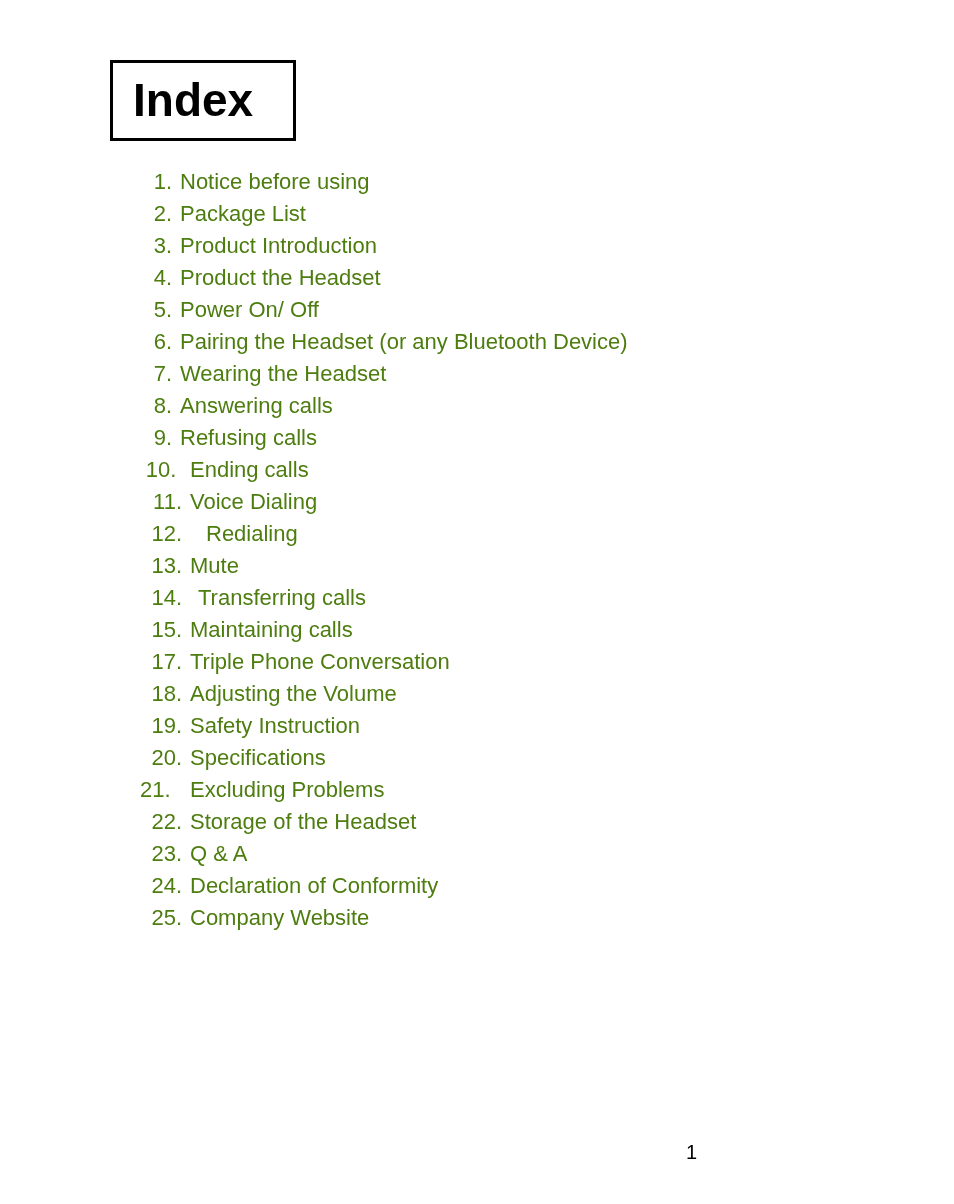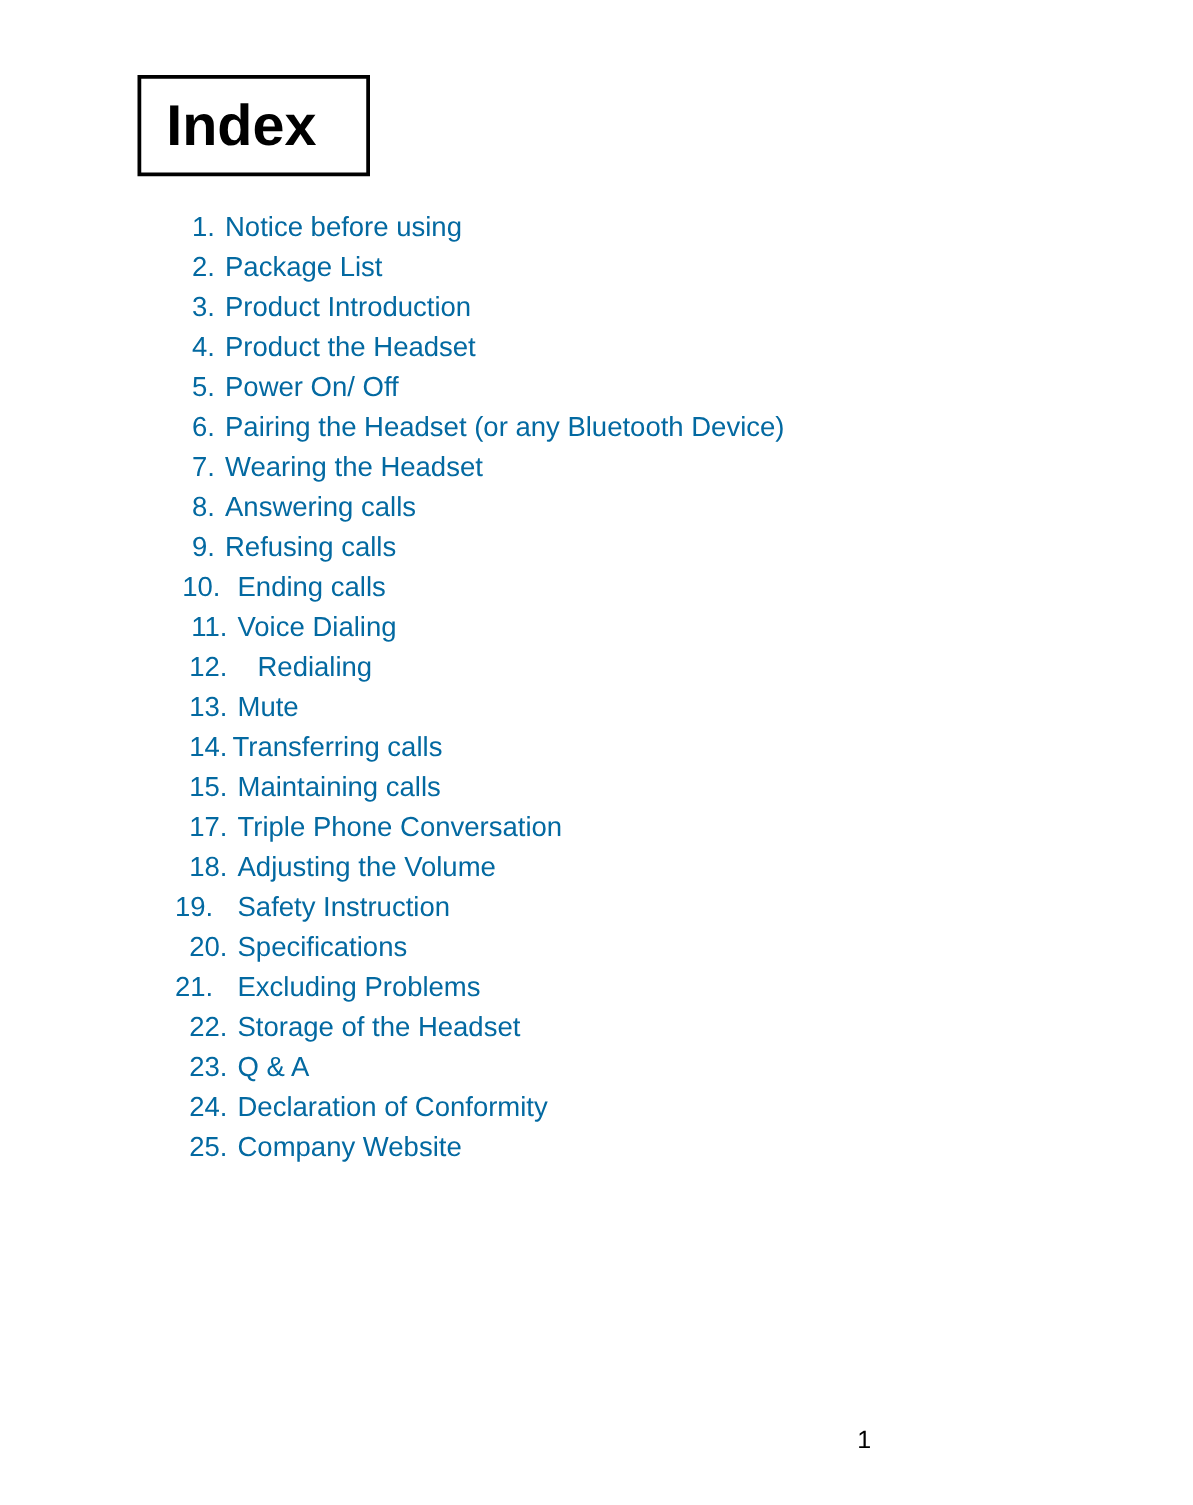--- a/index.html
+++ b/index.html
@@ -39,21 +39,21 @@
       line-height: 1.2;
     }
 
     .index-list {
       list-style: none;
       margin-left: 60px;
     }
 
     .index-list li {
       font-size: 22px;
-      color: #0369a1;
+      color: #4d7c0f;
       line-height: 1.0;
       margin-bottom: 10px;
       font-family: Arial, sans-serif;
     }
 
     .page-number {
       position: absolute;
       bottom: 40px;
       right: 80px;
       font-size: 20px;
@@ -76,25 +76,25 @@
       <li><span style="display: inline-block; min-width: 32px; text-align: right; margin-right: 8px;">4.</span><span>Product the Headset</span></li>
       <li><span style="display: inline-block; min-width: 32px; text-align: right; margin-right: 8px;">5.</span><span>Power On/ Off</span></li>
       <li><span style="display: inline-block; min-width: 32px; text-align: right; margin-right: 8px;">6.</span><span>Pairing the Headset (or any Bluetooth Device)</span></li>
       <li><span style="display: inline-block; min-width: 32px; text-align: right; margin-right: 8px;">7.</span><span>Wearing the Headset</span></li>
       <li><span style="display: inline-block; min-width: 32px; text-align: right; margin-right: 8px;">8.</span><span>Answering calls</span></li>
       <li><span style="display: inline-block; min-width: 32px; text-align: right; margin-right: 8px;">9.</span><span>Refusing calls</span></li>
       <li><span style="display: inline-block; min-width: 42px; text-align: center; margin-right: 8px;">10.</span><span>Ending calls</span></li>
       <li><span style="display: inline-block; min-width: 42px; text-align: right; margin-right: 8px;">11.</span><span>Voice Dialing</span></li>
       <li><span style="display: inline-block; min-width: 42px; text-align: right; margin-right: 24px;">12.</span><span>Redialing</span></li>
       <li><span style="display: inline-block; min-width: 42px; text-align: right; margin-right: 8px;">13.</span><span>Mute</span></li>
-      <li><span style="display: inline-block; min-width: 42px; text-align: right; margin-right: 4px;">14.</span><span>Transferring calls</span></li>
+      <li><span style="display: inline-block; min-width: 42px; text-align: right; margin-right: 16px;">14.</span><span>Transferring calls</span></li>
       <li><span style="display: inline-block; min-width: 42px; text-align: right; margin-right: 8px;">15.</span><span>Maintaining calls</span></li>
       <li><span style="display: inline-block; min-width: 42px; text-align: right; margin-right: 8px;">17.</span><span>Triple Phone Conversation</span></li>
       <li><span style="display: inline-block; min-width: 42px; text-align: right; margin-right: 8px;">18.</span><span>Adjusting the Volume</span></li>
-      <li><span style="display: inline-block; min-width: 42px; text-align: left; margin-right: 8px;">19.</span><span>Safety Instruction</span></li>
+      <li><span style="display: inline-block; min-width: 42px; text-align: right; margin-right: 8px;">19.</span><span>Safety Instruction</span></li>
       <li><span style="display: inline-block; min-width: 42px; text-align: right; margin-right: 8px;">20.</span><span>Specifications</span></li>
       <li><span style="display: inline-block; min-width: 42px; margin-right: 8px;">21.</span><span>Excluding Problems</span></li>
       <li><span style="display: inline-block; min-width: 42px; text-align: right; margin-right: 8px;">22.</span><span>Storage of the Headset</span></li>
       <li><span style="display: inline-block; min-width: 42px; text-align: right; margin-right: 8px;">23.</span><span>Q &amp; A</span></li>
       <li><span style="display: inline-block; min-width: 42px; text-align: right; margin-right: 8px;">24.</span><span>Declaration of Conformity</span></li>
       <li><span style="display: inline-block; min-width: 42px; text-align: right; margin-right: 8px;">25.</span><span>Company Website</span></li>
     </ul>
 
   <div class="page-number">1</div>
 </div>

